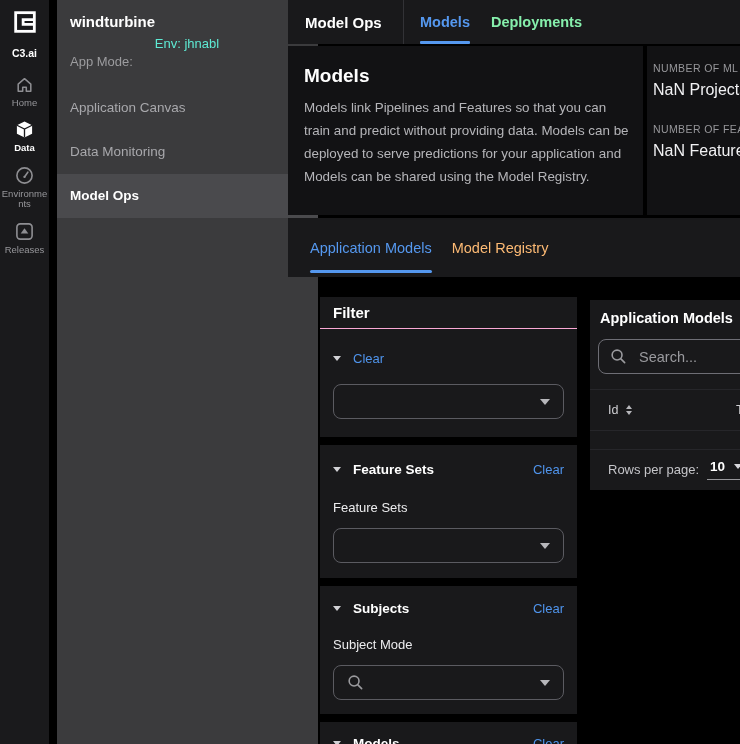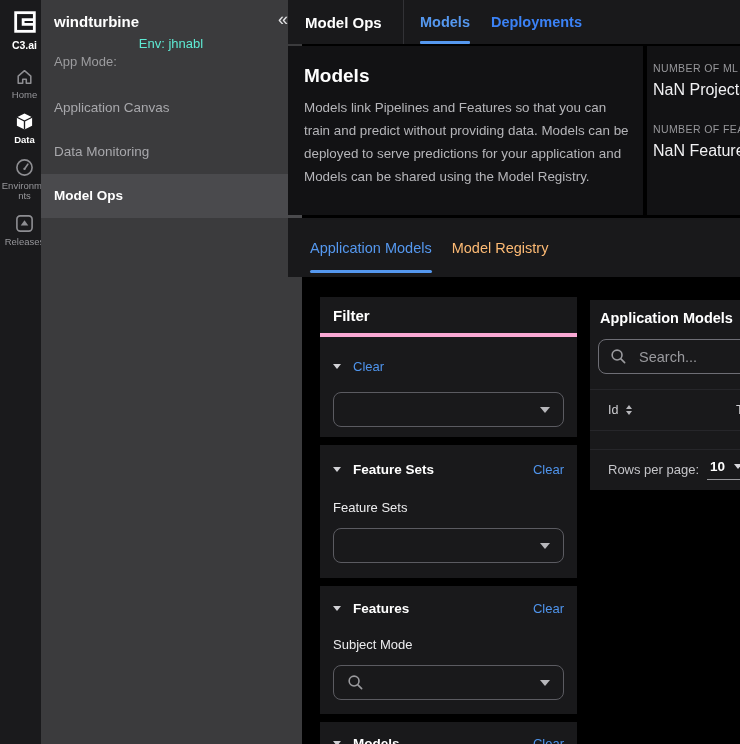--- a/index.html
+++ b/index.html
@@ -3,47 +3,47 @@
 <meta charset="utf-8">
 <style>
   html,body{margin:0;padding:0;background:#000;}
   *{box-sizing:border-box;}
   .app{position:relative;width:740px;height:744px;overflow:hidden;background:#000;
        font-family:"Liberation Sans",sans-serif;-webkit-font-smoothing:antialiased;}
 
   
   .rail{position:absolute;left:0;top:0;width:49px;height:744px;background:#1a1a1c;
         display:flex;flex-direction:column;align-items:center;padding-top:8px;}
-  .rail-logo{display:flex;flex-direction:column;align-items:center;margin-bottom:17px;}
+  .rail-logo{display:flex;flex-direction:column;align-items:center;margin-bottom:17px;gap:8px;}
   .rail-logo .brand{color:#fff;font-size:10.5px;font-weight:700;margin-top:3px;}
   .rail-item{display:flex;flex-direction:column;align-items:center;margin-bottom:12px;cursor:pointer;}
   .rail-item .rlabel{color:#96969a;font-size:9.5px;margin-top:4px;text-align:center;
                      width:46px;word-break:break-all;line-height:1.1;}
   .rail-item.active .rlabel{color:#fff;font-weight:700;}
 
   
-  .sidebar{position:absolute;left:41px;top:0;width:261px;height:744px;background:#3b3b3d;}
+  .sidebar{position:absolute;left:57px;top:0;width:261px;height:744px;background:#3b3b3d;}
   .sb-head{position:relative;padding:12px 14px 0 13px;}
   .sb-app{color:#fff;font-size:15px;font-weight:600;line-height:19px;}
   .sb-env{color:#5eead4;font-size:13px;margin-top:5px;line-height:16px;text-align:center;}
   .sb-mode{color:#9c9c9f;font-size:13px;margin-top:2px;line-height:16px;}
   .sb-collapse{position:absolute;top:10px;right:14px;color:#e2e2e4;font-size:18px;cursor:pointer;line-height:18px;}
   .sb-nav{margin-top:16px;}
   .sb-item{padding:14px 13px 15px;font-size:13.5px;color:#a8a8ac;cursor:pointer;}
   .sb-item.active{background:#4a4a4d;color:#fff;font-weight:600;}
 
   
   .main{position:absolute;left:288px;top:0;width:452px;height:744px;}
 
   .topnav{position:absolute;left:0;top:0;width:452px;height:44px;background:#19191b;display:flex;}
   .nav-title{display:flex;align-items:center;padding-left:17px;width:115px;
              color:#fff;font-size:15px;font-weight:700;}
   .nav-divider{position:absolute;left:115px;top:0;bottom:0;width:1px;background:#323236;}
   .nav-tabs{display:flex;align-items:stretch;gap:21px;padding-left:17px;}
-  .nav-tab{position:relative;display:flex;align-items:center;color:#3b82f6;font-size:14.5px;
+  .nav-tab{position:relative;display:flex;align-items:center;color:#86efac;font-size:14.5px;
            font-weight:600;cursor:pointer;}
   .nav-tab.active{color:#5598ef;}
   .nav-tab.active::after{content:"";position:absolute;left:0;right:0;bottom:0;height:3px;
            background:#5598ef;border-radius:1px;}
 
   .overview-panel{position:absolute;left:0;top:46px;width:355px;height:169px;background:#121214;
                   padding:14px 16px;}
   .ov-title{color:#fff;font-size:19px;font-weight:700;margin-top:5px;}
   .ov-desc{color:#b5b5b9;font-size:13.4px;line-height:23px;margin-top:9px;width:330px;}
 
@@ -58,22 +58,22 @@
   .subtab.active{color:#5598ef;}
   .subtab.active::after{content:"";position:absolute;left:0;right:0;bottom:4px;height:3px;
            background:#5598ef;border-radius:2px;}
 
   
   .fcard{position:absolute;left:32px;width:257px;background:#19191b;overflow:hidden;}
   .fcard1{top:297px;height:140px;}
   .fcard2{top:445px;height:133px;}
   .fcard3{top:586px;height:128px;}
   .fcard4{top:722px;height:40px;}
-  .f-title{height:40px;display:flex;align-items:center;padding:0 13px;color:#fff;
-           font-size:15px;font-weight:700;border-bottom:4px solid #f9a8d4;}
+  .f-title{height:32px;display:flex;align-items:center;padding:0 13px;color:#fff;
+           font-size:15px;font-weight:700;border-bottom:1px solid #f9a8d4;}
   .f-row{display:flex;align-items:center;padding:0 13px;}
   .fcard1 .f-row{margin-top:22px;}
   .fcard2 .f-row{margin-top:17px;}
   .fcard3 .f-row{margin-top:15px;}
   .fcard4 .f-row{margin-top:14px;}
   .chev-down{width:0;height:0;border-left:4.5px solid transparent;border-right:4.5px solid transparent;
              border-top:5.5px solid #d2d2d6;margin-right:12px;cursor:pointer;}
   .f-label{flex:1;color:#fff;font-size:13.5px;font-weight:600;}
   .f-clear{color:#4f94ec;font-size:13px;cursor:pointer;}
   .f-sublabel{color:#ececee;font-size:13px;margin:23px 13px 0;}
@@ -232,21 +232,21 @@
       </div>
       <div class="f-sublabel">Feature Sets</div>
       <div class="f-select">
         <span class="sel-caret"></span>
       </div>
     </div>
 
     <div class="fcard fcard3">
       <div class="f-row">
         <span class="chev-down"></span>
-        <span class="f-label">Features</span>
+        <span class="f-label">Subjects</span>
         <span class="f-clear">Clear</span>
       </div>
       <div class="f-sublabel">Subject Mode</div>
       <div class="f-select">
         <span class="icon" style="margin-right:10px;">
           <svg width="17" height="17" viewBox="0 0 18 18">
             <circle cx="7.5" cy="7.5" r="5.2" fill="none" stroke="#9a9a9e" stroke-width="1.7"></circle>
             <path d="M11.5 11.5 L15.5 15.5" stroke="#9a9a9e" stroke-width="1.7" stroke-linecap="round"></path>
           </svg>
         </span>

